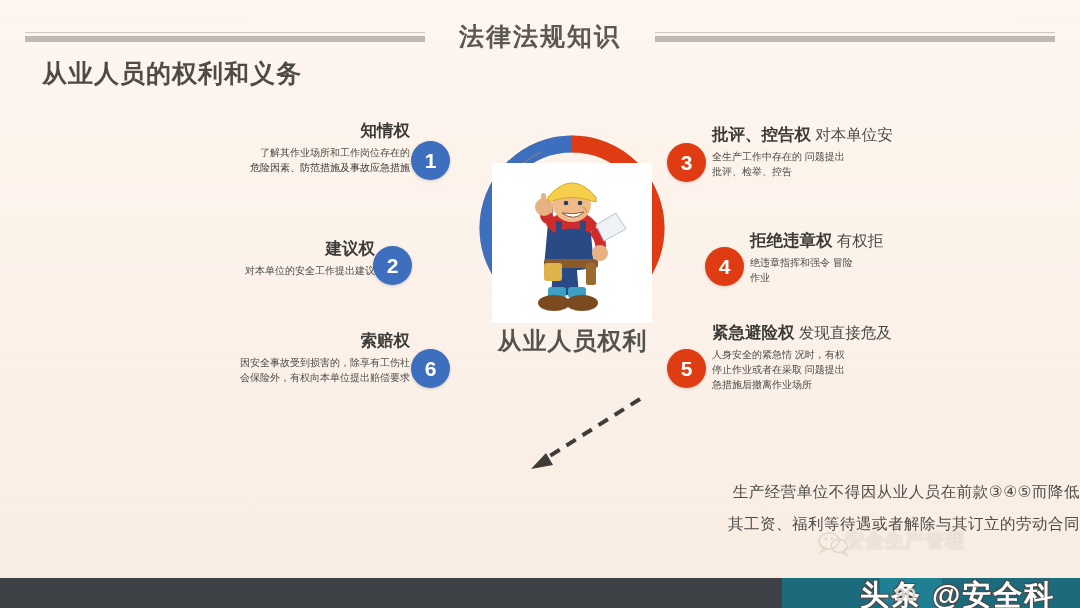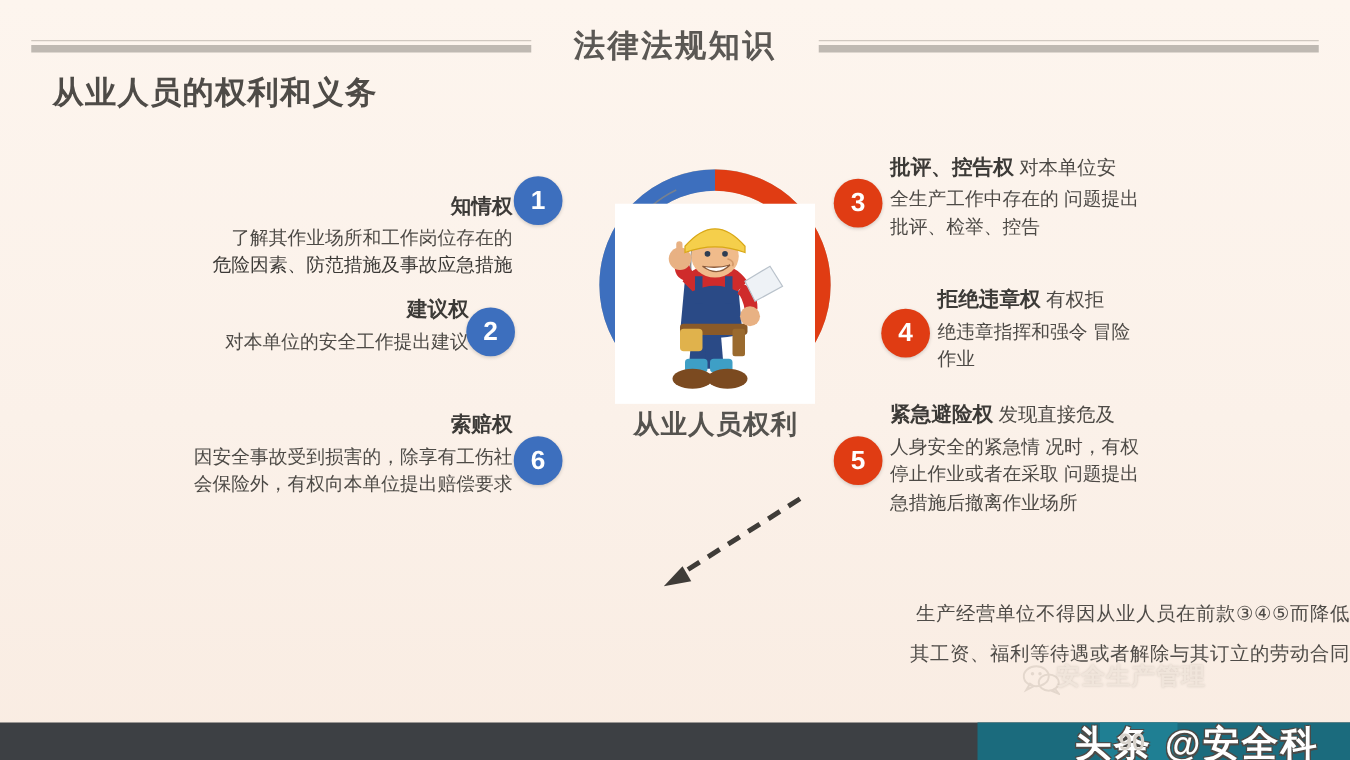--- a/index.html
+++ b/index.html
@@ -34,21 +34,21 @@
 
   
   .ring-wrap{position:absolute;left:455px;top:128px;width:235px;height:255px;}
   .ring-svg{position:absolute;left:0;top:0;}
   .person-box{
     position:absolute;left:37px;top:35px;width:160px;height:160px;
     background:#ffffff;overflow:hidden;
   }
   .ring-caption{
     position:absolute;left:0;top:197px;width:235px;text-align:center;
-    font-size:21px;font-weight:bold;color:#55534f;letter-spacing:1px;
+    font-size:24px;font-weight:bold;color:#55534f;letter-spacing:1px;
   }
 
   
   .badge{
     position:absolute;width:39px;height:39px;border-radius:50%;
     color:#fff;font-size:21px;font-weight:bold;
     display:flex;align-items:center;justify-content:center;
     box-shadow:0 1px 3px rgba(0,0,0,.18);
   }
   .badge.b1{left:411px;top:141px;background:#3d6fbe;}
@@ -56,27 +56,27 @@
   .badge.b3{left:667px;top:143px;background:#e03c13;}
   .badge.b4{left:705px;top:247px;background:#e03c13;}
   .badge.b5{left:667px;top:349px;background:#e03c13;}
   .badge.b6{left:411px;top:349px;background:#3d6fbe;}
 
   
   .item{position:absolute;color:#4d4a46;}
   .item .ttl{font-weight:bold;color:#3c3a37;}
   .item.left{text-align:right;}
   .item.right{text-align:left;}
-  .ln{line-height:1.5;font-size:15px;white-space:nowrap;}
+  .ln{line-height:1.5;font-size:10px;white-space:nowrap;}
   .ln.head{font-size:15.5px;margin-bottom:2px;}
   .ln.head .ttl{font-size:16.5px;}
   .body-strong{font-weight:normal;color:#3c3a37;}
 
   
-  .i1{left:105px;top:118px;width:305px;margin-top:35px;}
+  .i1{left:105px;top:118px;width:305px;}
   .i2{left:105px;top:236px;width:270px;}
   .i6{left:95px;top:328px;width:315px;}
   
   .i3{left:712px;top:122px;width:330px;}
   .i4{left:750px;top:228px;width:290px;}
   .i5{left:712px;top:320px;width:330px;}
 
   
   .arrow{position:absolute;left:515px;top:395px;}
 

